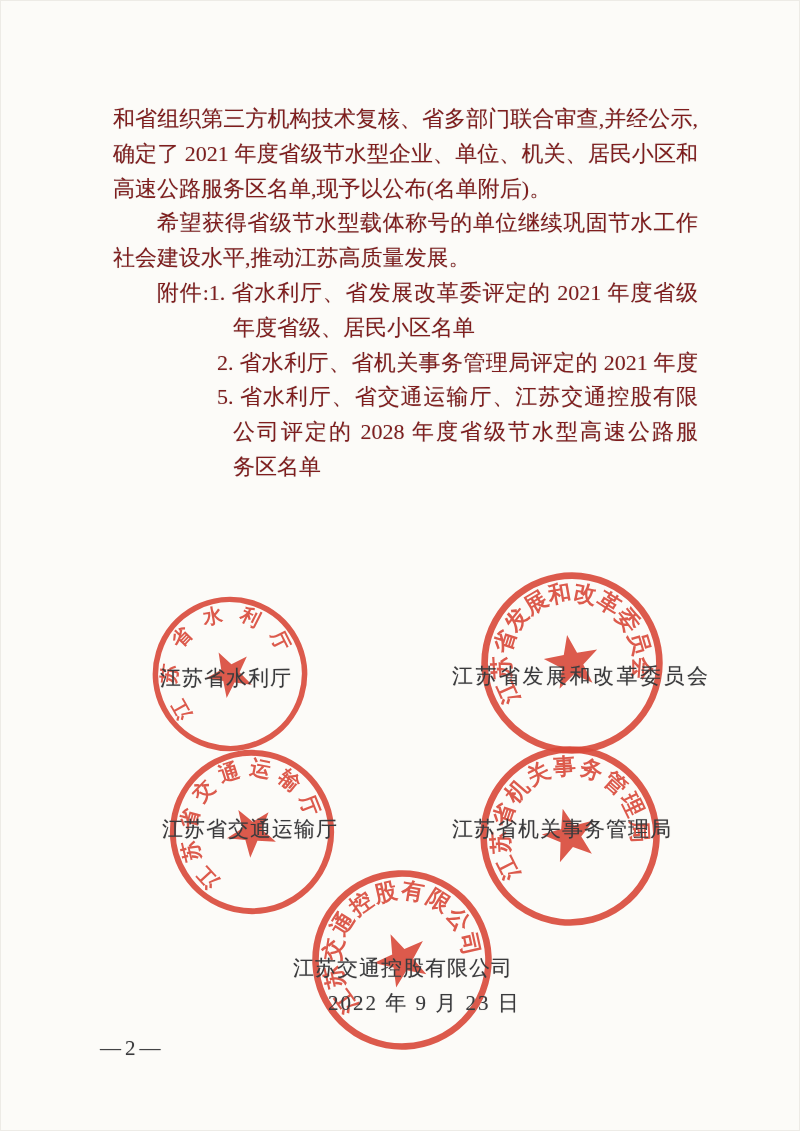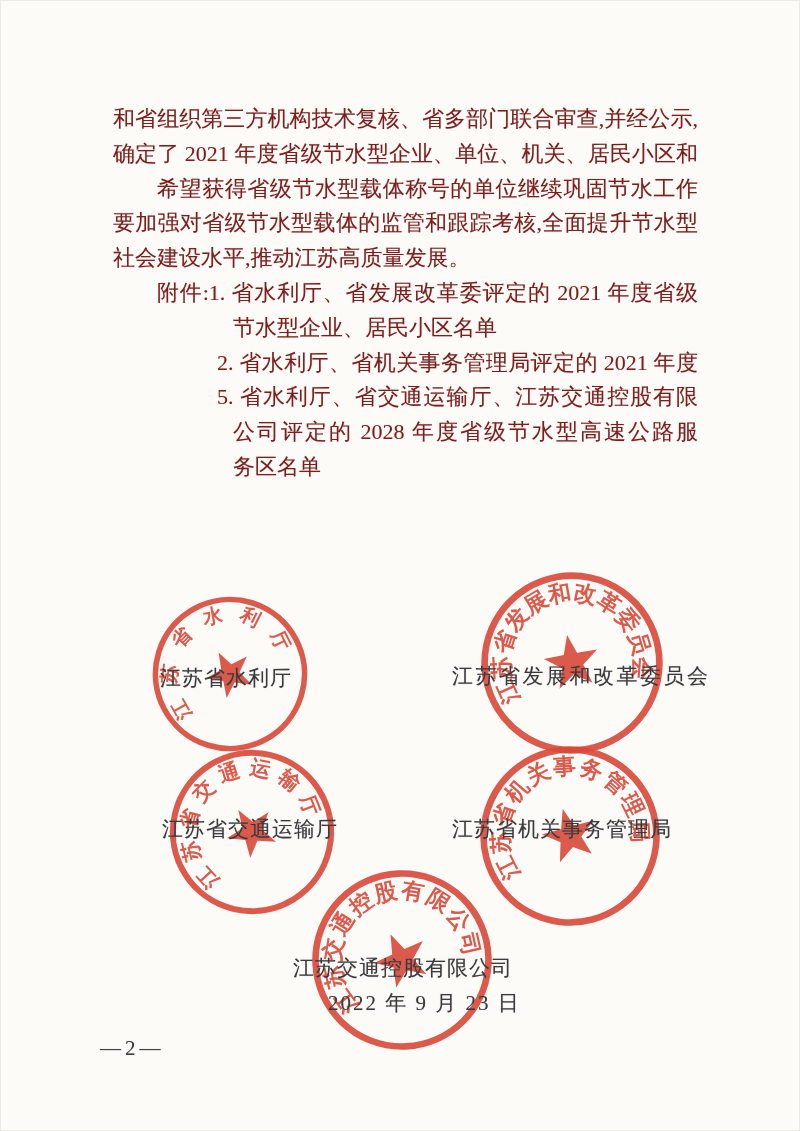--- a/index.html
+++ b/index.html
@@ -47,25 +47,25 @@
   }
 </style>
 </head>
 <body>
 
 <div class="page">
 
   <div class="doc">
     <div class="line just">和省组织第三方机构技术复核、省多部门联合审查,并经公示,</div>
     <div class="line just">确定了 2021 年度省级节水型企业、单位、机关、居民小区和</div>
+    <div class="line">高速公路服务区名单,现予以公布(名单附后)。</div>
     <div class="line just ind1">希望获得省级节水型载体称号的单位继续巩固节水工作</div>
-    <div class="line just">要加强对省级节水型载体的监管和跟踪考核,全面提升节水型</div>
     <div class="line">社会建设水平,推动江苏高质量发展。</div>
     <div class="line just ind1">附件:1. 省水利厅、省发展改革委评定的 2021 年度省级</div>
-    <div class="line ind3">节水型企业、居民小区名单</div>
+    <div class="line ind3">年度省级、居民小区名单</div>
     <div class="line just ind2">2. 省水利厅、省机关事务管理局评定的 2021 年度</div>
     <div class="line just ind2">5. 省水利厅、省交通运输厅、江苏交通控股有限</div>
     <div class="line just ind3">公司评定的 2028 年度省级节水型高速公路服</div>
     <div class="line ind3">务区名单</div>
   </div>
 
   <svg class="seal" style="left:142px;top:593px;width:176px;height:162px;" viewBox="0 0 200 200">
     <g transform="rotate(-28 100 100)">
       <ellipse cx="100" cy="100" rx="92" ry="92" fill="none" stroke="#d9493a" stroke-width="7"></ellipse>
       <path id="arc1" d="M 16.6,138.9 A 92,66 0 1 1 159.8,127.9 M 40.2,127.9 A 66,66 0 1 1 159.8,127.9" fill="none" stroke="none"></path>

